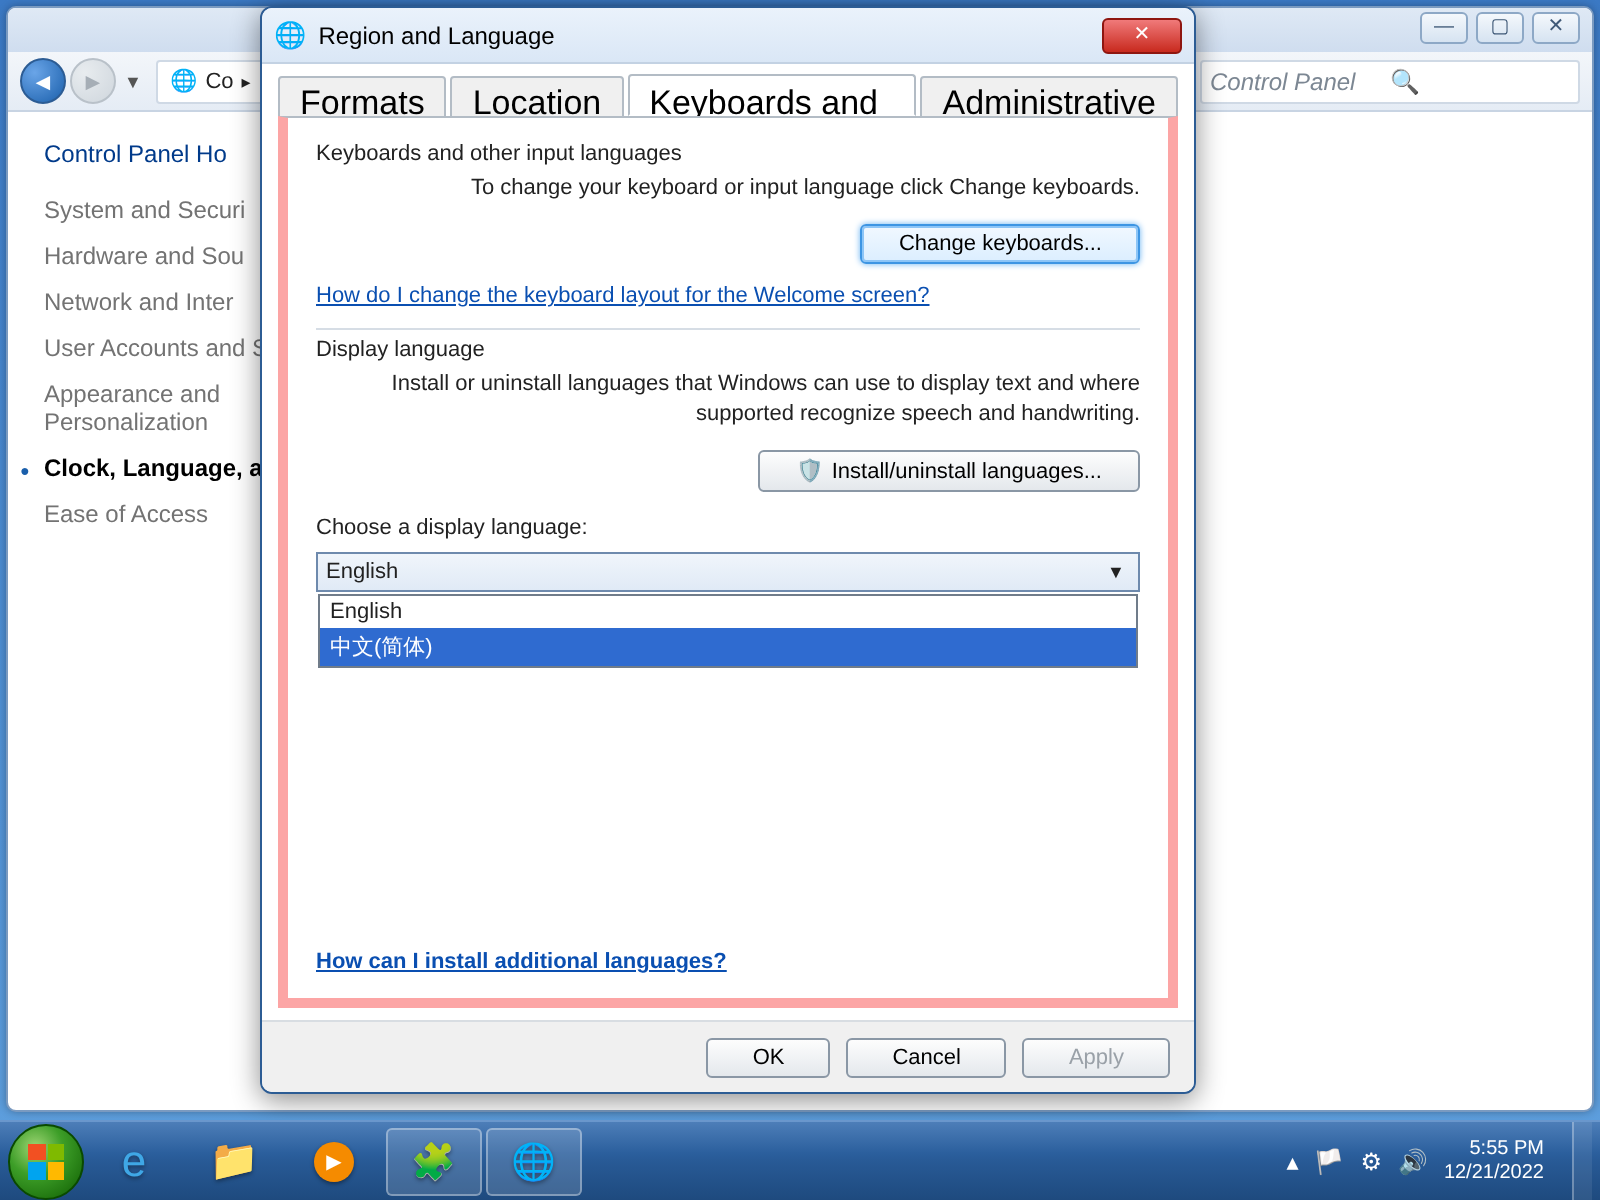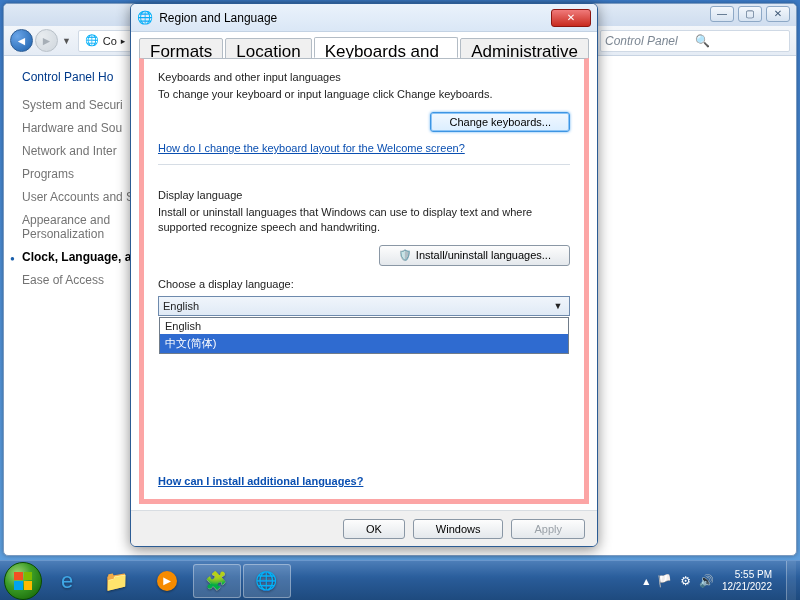--- a/index.html
+++ b/index.html
@@ -194,21 +194,21 @@
     margin: 0 8px 6px 8px;
     border:5px solid #fca5a5;
     border-top:1px solid #b3bcc5;
     padding: 12px 14px;
     font-size:11px;
     color:#222;
     background:#fff;
     position:relative;
   }
   .grp-title { margin-bottom:4px; }
-  .grp-desc { margin-bottom:10px; line-height:15px; }
+  .grp-desc { margin-bottom:10px; line-height:15px;text-align:right; }
 
   .btn {
     display:inline-block;
     padding: 3px 18px;
     border:1px solid #8a97a5;
     border-radius:3px;
     background:linear-gradient(#fdfdfd,#e4e8ec);
     font-size:11px;
     cursor:pointer;
     color:#000;
@@ -230,21 +230,21 @@
   }
   .link {
     color:#0a4fb1;
     text-decoration:underline;
     cursor:pointer;
   }
 
   .display-lang-sect {
     border-top:1px solid #d6dde5;
     margin-top:10px;
-    padding-top:24px;
+    padding-top:4px;
   }
   .choose-lbl { margin: 12px 0 6px 0; }
   .select-box {
     border:1px solid #6e8aad;
     background:linear-gradient(#f0f5fb,#e0eaf6);
     height:20px;
     display:flex;
     align-items:center;
     padding:0 4px;
     font-size:11px;
@@ -381,21 +381,20 @@
       <span class="mag">🔍</span>
     </div>
   </div>
   <div class="cp-body">
     <div class="cp-side">
       <div class="home">Control Panel Ho</div>
       <div id="sidebar-items">
           <div class="item">System and Securi</div>
           <div class="item">Hardware and Sou</div>
           <div class="item">Network and Inter</div>
-          <div class="item">Programs</div>
           <div class="item">User Accounts and Safety</div>
           <div class="item">Appearance and Personalization</div>
           <div class="item active">Clock, Language, a</div>
           <div class="item">Ease of Access</div>
         </div>
     </div>
     <div class="cp-main">
       <div style="height:60px"></div>
       <div class="rlink">or different time zones</div>
       <div style="height:30px"></div>
@@ -443,21 +442,21 @@
             <div class="dd-item">English</div>
             <div class="dd-item sel">中文(简体)</div>
           </div>
       </div>
     </div>
 
     <span class="link bottom-link">How can I install additional languages?</span>
   </div>
   <div class="dlg-footer">
     <span class="btn">OK</span>
-    <span class="btn">Windows</span>
+    <span class="btn">Cancel</span>
     <span class="btn disabled">Apply</span>
   </div>
 </div>
 
 <div class="taskbar">
   <div class="start-orb">
     <div class="flag">
       <span></span>
         <span></span>
         <span></span>

